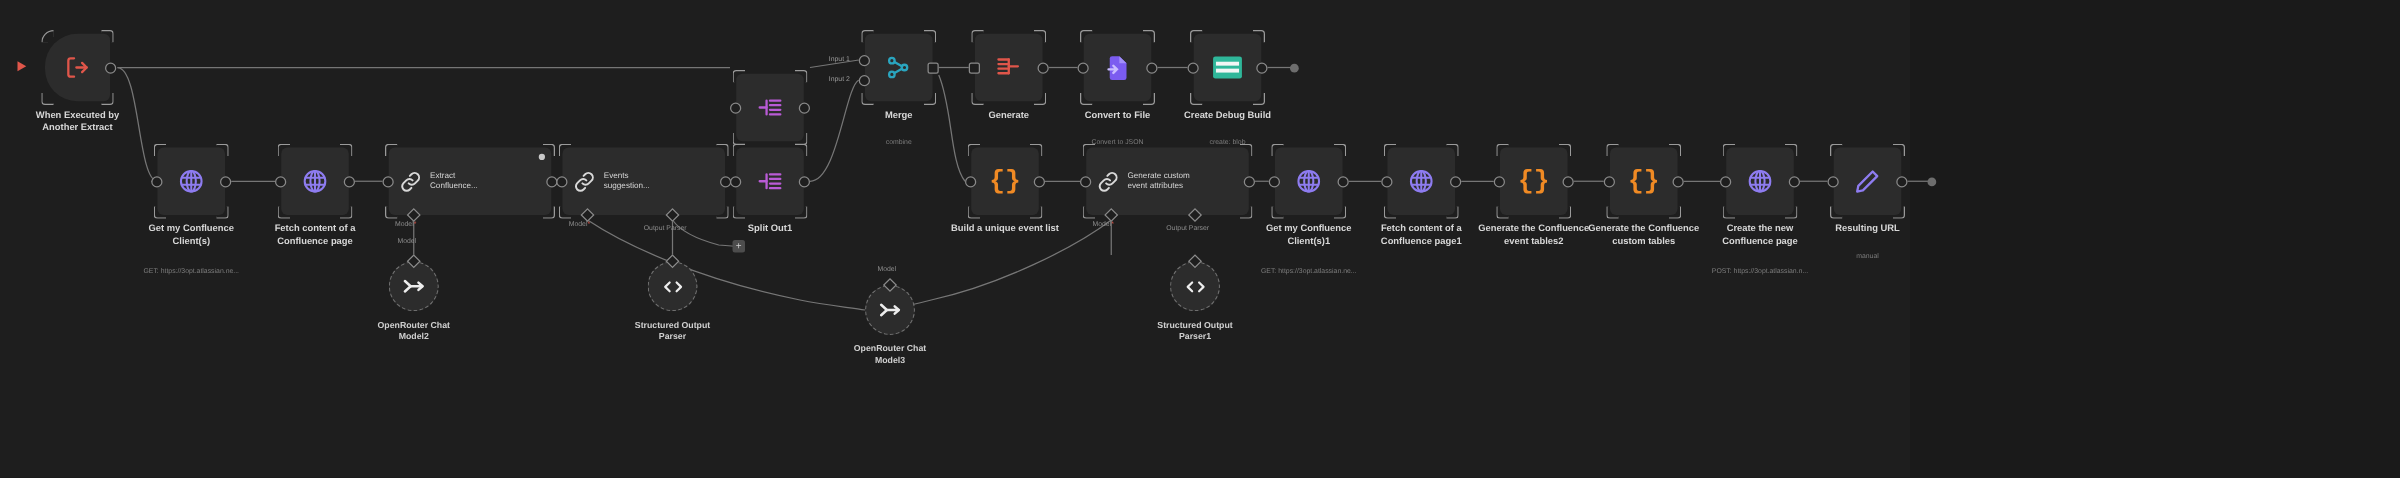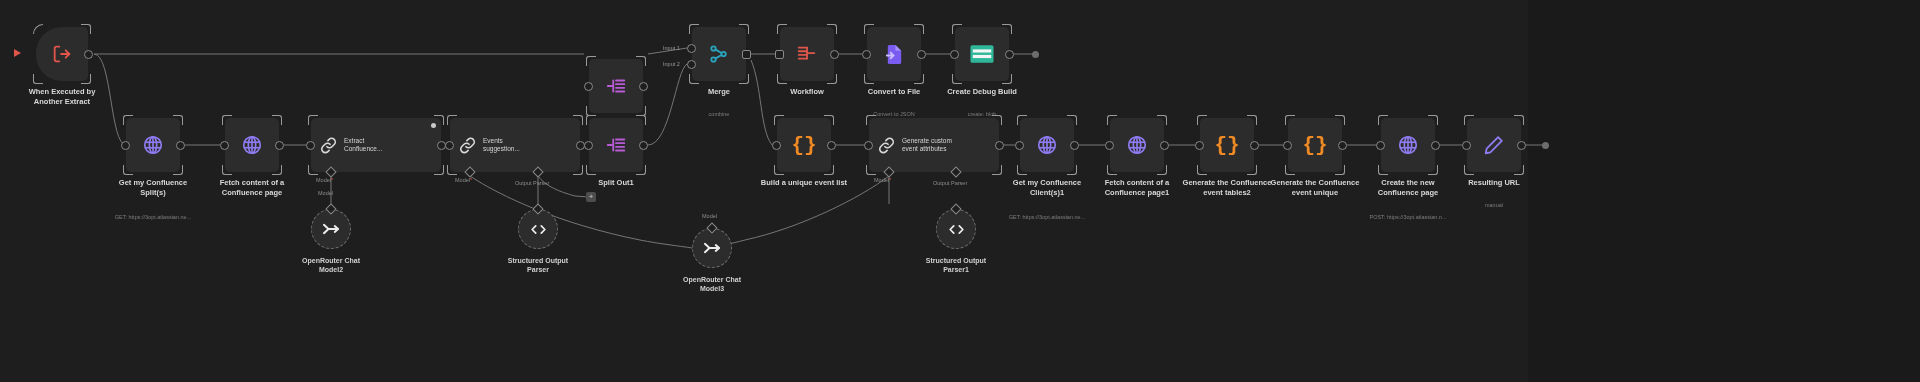--- a/index.html
+++ b/index.html
@@ -235,21 +235,21 @@
         <path d="M3 5 h9"></path>
           <path d="M3 9 h9"></path>
           <path d="M3 13 h9"></path>
           <path d="M3 17 h9"></path>
         <path d="M12 5 v12"></path>
           <path d="M12 11 h8"></path>
       </svg>
     </span>
     <span class="port in sq"></span>
     <span class="port out"></span>
-    <div class="nlabel">Workflow</div>
+    <div class="nlabel">Generate</div>
   </div>
 
   <div class="node" style="left:867px; top:27px;">
     <span class="brk"></span>
     <span class="glyph">
       <svg class="icon" width="23" height="23" viewBox="0 0 24 24">
         <path d="M13 2 H7 a2 2 0 0 0 -2 2 v16 a2 2 0 0 0 2 2 h10 a2 2 0 0 0 2 -2 V8 z" fill="#7b5cf0"></path>
         <path d="M13 2 v6 h6 z" fill="#a18ff8"></path>
         <path d="M4 13 h7 M8 10 l3 3 -3 3" stroke="#c9bcff" stroke-width="2" fill="none" stroke-linecap="round"></path>
       </svg>
@@ -284,21 +284,21 @@
           <ellipse cx="12" cy="12" rx="4" ry="9"></ellipse>
         <path d="M3 9 h18"></path>
           <path d="M3 15 h18"></path>
           <path d="M12 3 v18"></path>
       </svg>
     </span>
     <span class="port in"></span>
     <span class="port out"></span>
     <div class="nlabel">
       <div>Get my Confluence</div>
-      <div>Split(s)</div>
+      <div>Client(s)</div>
     </div>
     <div class="nsub two">GET: https://3opt.atlassian.ne...</div>
   </div>
 
   <div class="node" style="left:225px; top:118px;">
     <span class="brk"></span>
     <span class="glyph">
       <svg class="icon" width="22" height="22" viewBox="0 0 24 24" fill="none" stroke="#8e7cf0" stroke-width="1.8">
         <circle cx="12" cy="12" r="9"></circle>
           <ellipse cx="12" cy="12" rx="4" ry="9"></ellipse>
@@ -459,21 +459,21 @@
     </div>
   </div>
 
   <div class="node" style="left:1288px; top:118px;">
     <span class="brk"></span>
     <span class="glyph" style="color:#f08a24; font-size:21px; font-weight:700; font-family:'Liberation Mono', monospace;">{}</span>
     <span class="port in"></span>
     <span class="port out"></span>
     <div class="nlabel">
       <div>Generate the Confluence</div>
-      <div>event unique</div>
+      <div>custom tables</div>
     </div>
   </div>
 
   <div class="node" style="left:1381px; top:118px;">
     <span class="brk"></span>
     <span class="glyph">
       <svg class="icon" width="22" height="22" viewBox="0 0 24 24" fill="none" stroke="#8e7cf0" stroke-width="1.8">
         <circle cx="12" cy="12" r="9"></circle>
           <ellipse cx="12" cy="12" rx="4" ry="9"></ellipse>
         <path d="M3 9 h18"></path>

